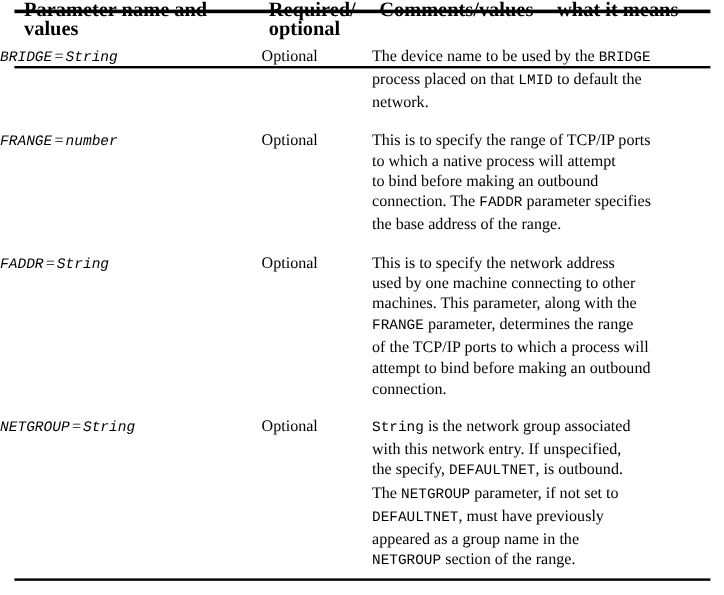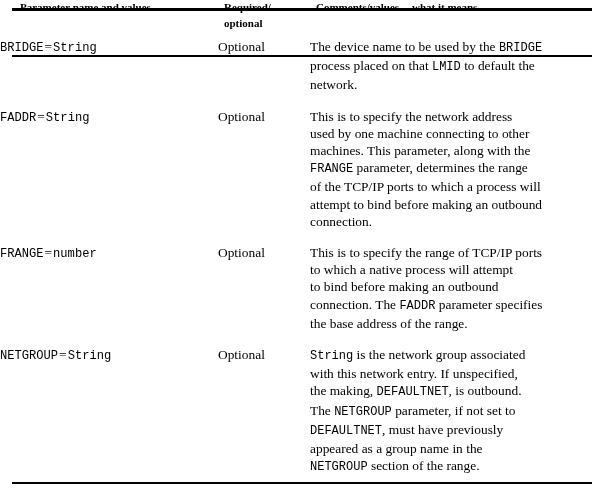--- a/index.html
+++ b/index.html
@@ -50,41 +50,42 @@
   table.param-table th {
     vertical-align: top;
     text-align: left;
     padding: 0;
     border: none;
   }
 
   
   thead th {
     font-weight: bold;
-    font-size: 11px;
+    font-size: 17px;
     line-height: 15.5px;
     padding-top: 15px;
     padding-bottom: 0;
   }
   thead th.h-name { padding-left: 20px; }
   thead th.h-req  { padding-left: 6px; }
   thead th.h-com  { padding-left: 6px; }
 
   
   tbody tr.spacer td { height: 7px; line-height: 7px; font-size: 0; }
 
   
   tbody tr.row > td {
     font-size: 13.4px;
     line-height: 17.2px;
     padding-bottom: 14px;
   }
   td.cell-name {
     padding-left: 22px;
     white-space: nowrap;
+    font-style: italic;
   }
   td.cell-req {
     padding-left: 6px;
     white-space: nowrap;
   }
   td.cell-com {
     padding-left: 6px;
     padding-right: 8px;
   }
 
@@ -140,50 +141,50 @@
     <tr class="row">
           <td class="cell-name"><span class="mono">BRIDGE</span><span class="eq">=</span><span class="mono">String</span></td>
           <td class="cell-req">Optional</td>
           <td class="cell-com">
             <span class="line"><span>The device name to be used by the </span><span class="mono">BRIDGE</span></span>
             <span class="line"><span>process placed on that </span><span class="mono">LMID</span><span> to default the</span></span>
             <span class="line"><span>network.</span></span>
           </td>
         </tr>
         <tr class="row">
+          <td class="cell-name"><span class="mono">FRANGE</span><span class="eq">=</span><span class="mono">number</span></td>
+          <td class="cell-req">Optional</td>
+          <td class="cell-com">
+            <span class="line"><span>This is to specify the range of TCP/IP ports</span></span>
+            <span class="line"><span>to which a native process will attempt</span></span>
+            <span class="line"><span>to bind before making an outbound</span></span>
+            <span class="line"><span>connection. The </span><span class="mono">FADDR</span><span> parameter specifies</span></span>
+            <span class="line"><span>the base address of the range.</span></span>
+          </td>
+        </tr>
+        <tr class="row">
           <td class="cell-name"><span class="mono">FADDR</span><span class="eq">=</span><span class="mono">String</span></td>
           <td class="cell-req">Optional</td>
           <td class="cell-com">
             <span class="line"><span>This is to specify the network address</span></span>
             <span class="line"><span>used by one machine connecting to other</span></span>
             <span class="line"><span>machines. This parameter, along with the</span></span>
             <span class="line"><span class="mono">FRANGE</span><span> parameter, determines the range</span></span>
             <span class="line"><span>of the TCP/IP ports to which a process will</span></span>
             <span class="line"><span>attempt to bind before making an outbound</span></span>
             <span class="line"><span>connection.</span></span>
           </td>
         </tr>
         <tr class="row">
-          <td class="cell-name"><span class="mono">FRANGE</span><span class="eq">=</span><span class="mono">number</span></td>
-          <td class="cell-req">Optional</td>
-          <td class="cell-com">
-            <span class="line"><span>This is to specify the range of TCP/IP ports</span></span>
-            <span class="line"><span>to which a native process will attempt</span></span>
-            <span class="line"><span>to bind before making an outbound</span></span>
-            <span class="line"><span>connection. The </span><span class="mono">FADDR</span><span> parameter specifies</span></span>
-            <span class="line"><span>the base address of the range.</span></span>
-          </td>
-        </tr>
-        <tr class="row">
           <td class="cell-name"><span class="mono">NETGROUP</span><span class="eq">=</span><span class="mono">String</span></td>
           <td class="cell-req">Optional</td>
           <td class="cell-com">
             <span class="line"><span class="mono">String</span><span> is the network group associated</span></span>
             <span class="line"><span>with this network entry. If unspecified,</span></span>
-            <span class="line"><span>the making, </span><span class="mono">DEFAULTNET</span><span>, is outbound.</span></span>
+            <span class="line"><span>the specify, </span><span class="mono">DEFAULTNET</span><span>, is outbound.</span></span>
             <span class="line"><span>The </span><span class="mono">NETGROUP</span><span> parameter, if not set to</span></span>
             <span class="line"><span class="mono">DEFAULTNET</span><span>, must have previously</span></span>
             <span class="line"><span>appeared as a group name in the</span></span>
             <span class="line"><span class="mono">NETGROUP</span><span> section of the range.</span></span>
           </td>
         </tr>
       </tbody>
   </table>
 
 </div>

